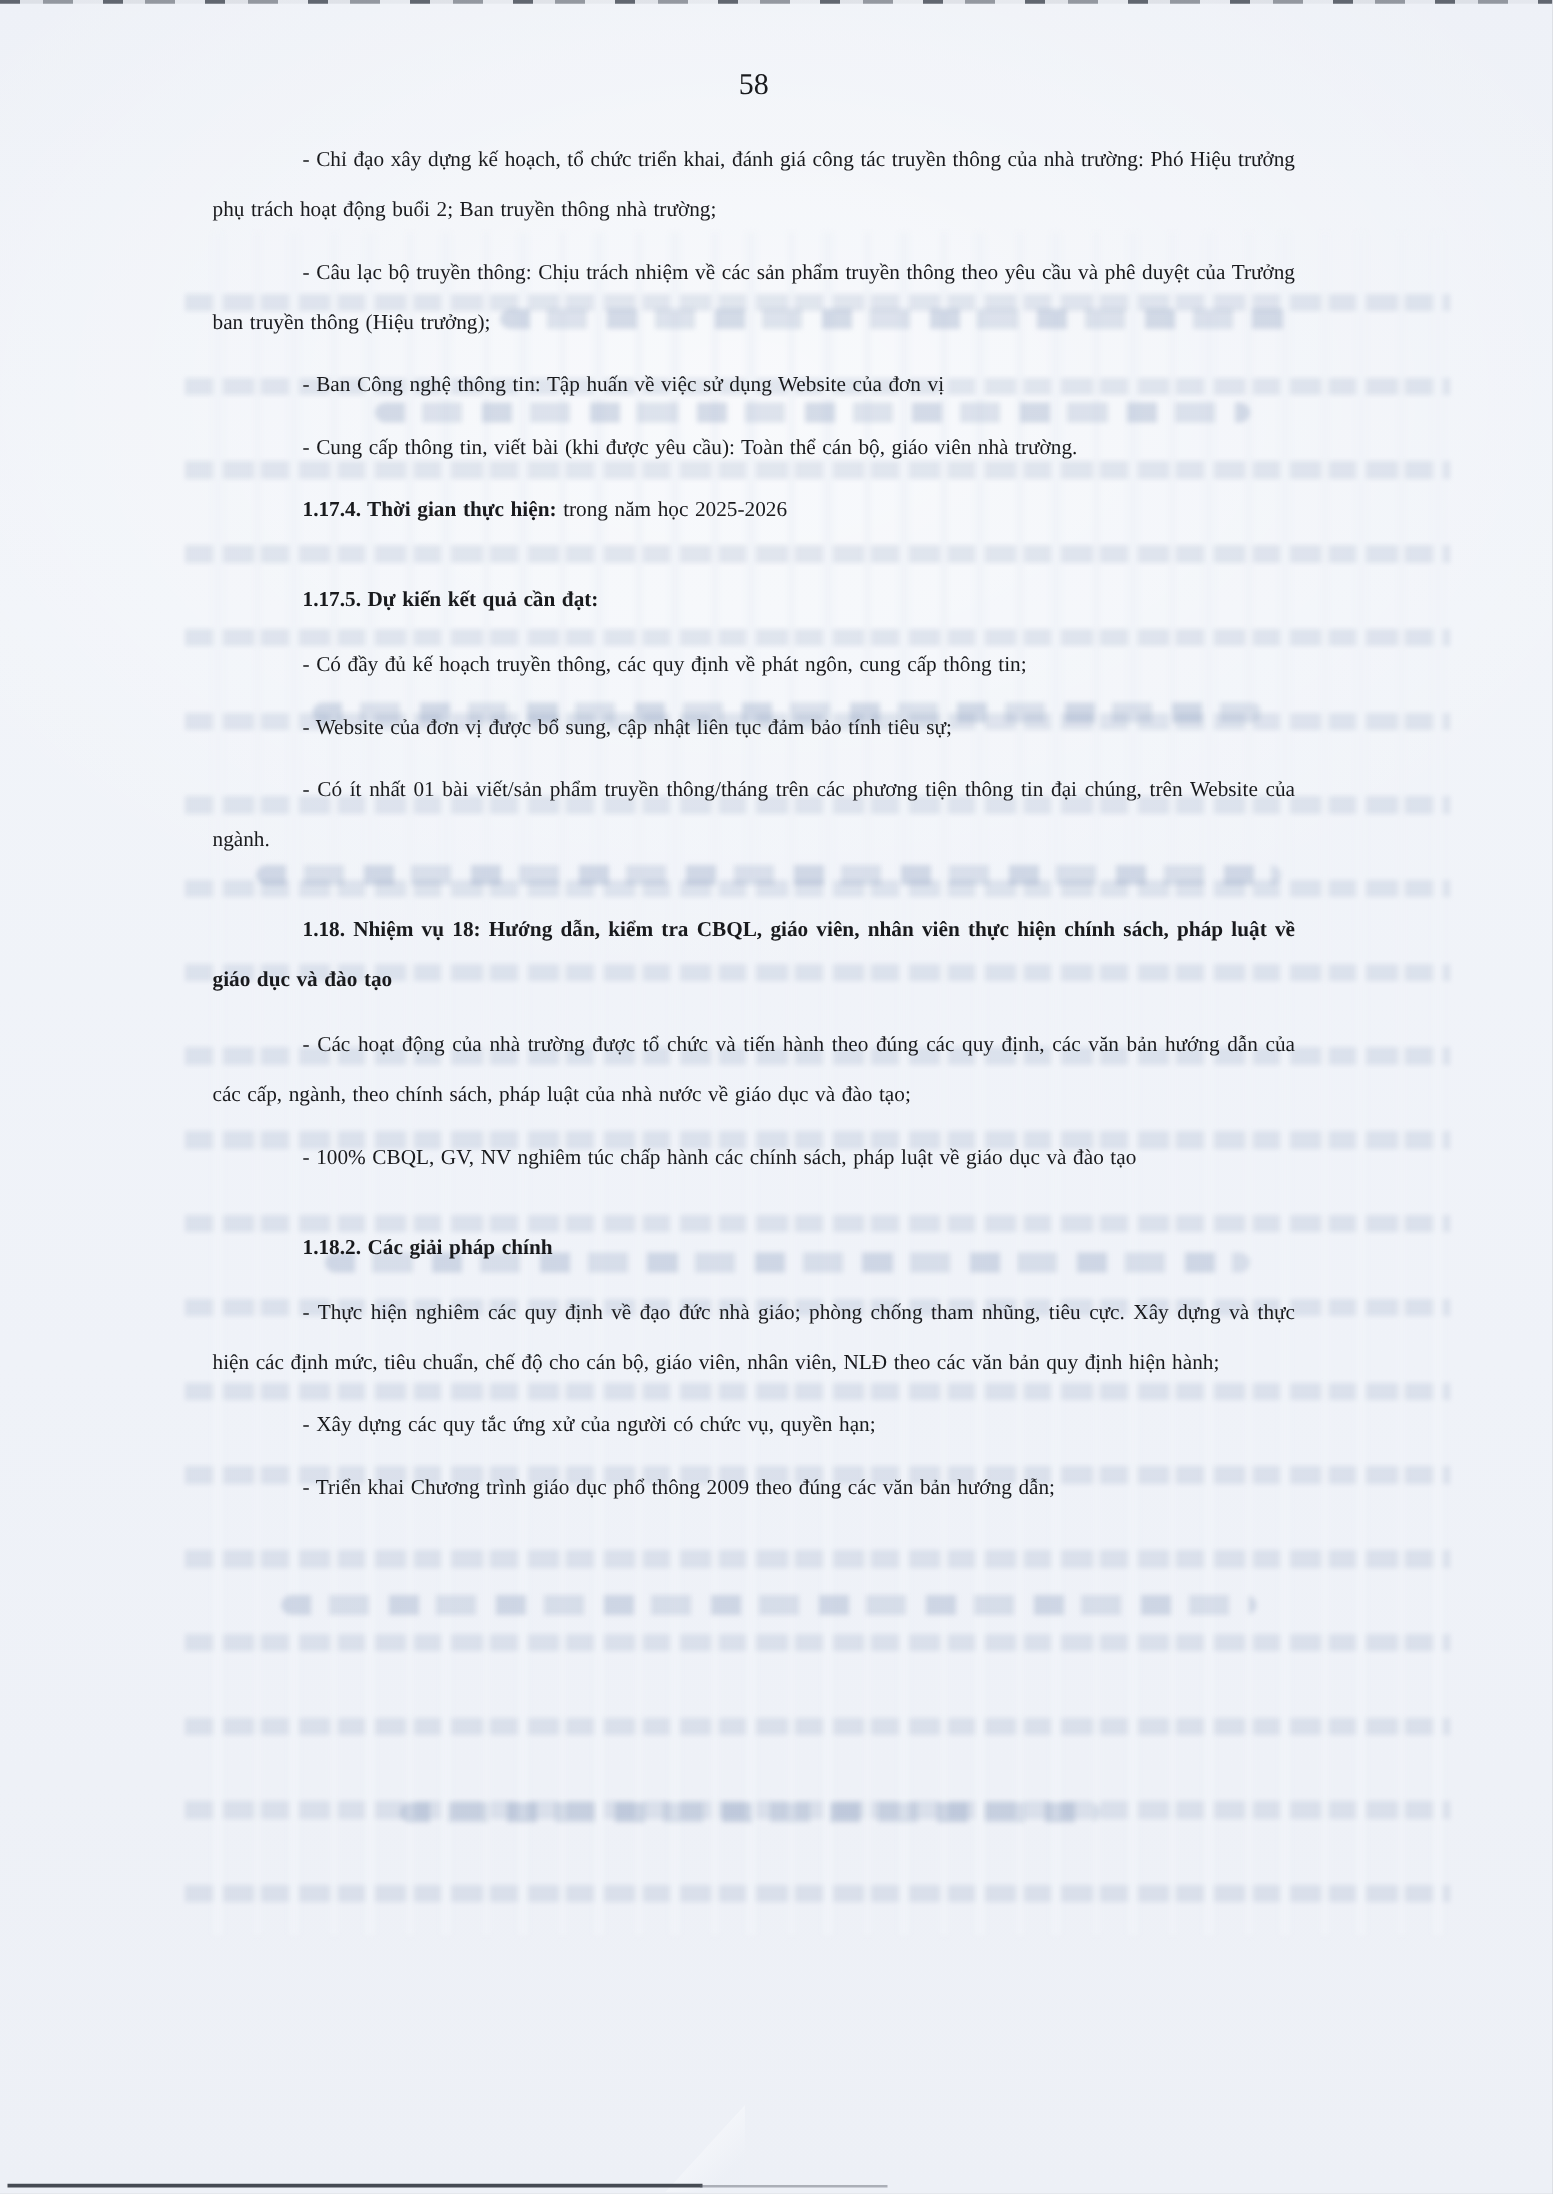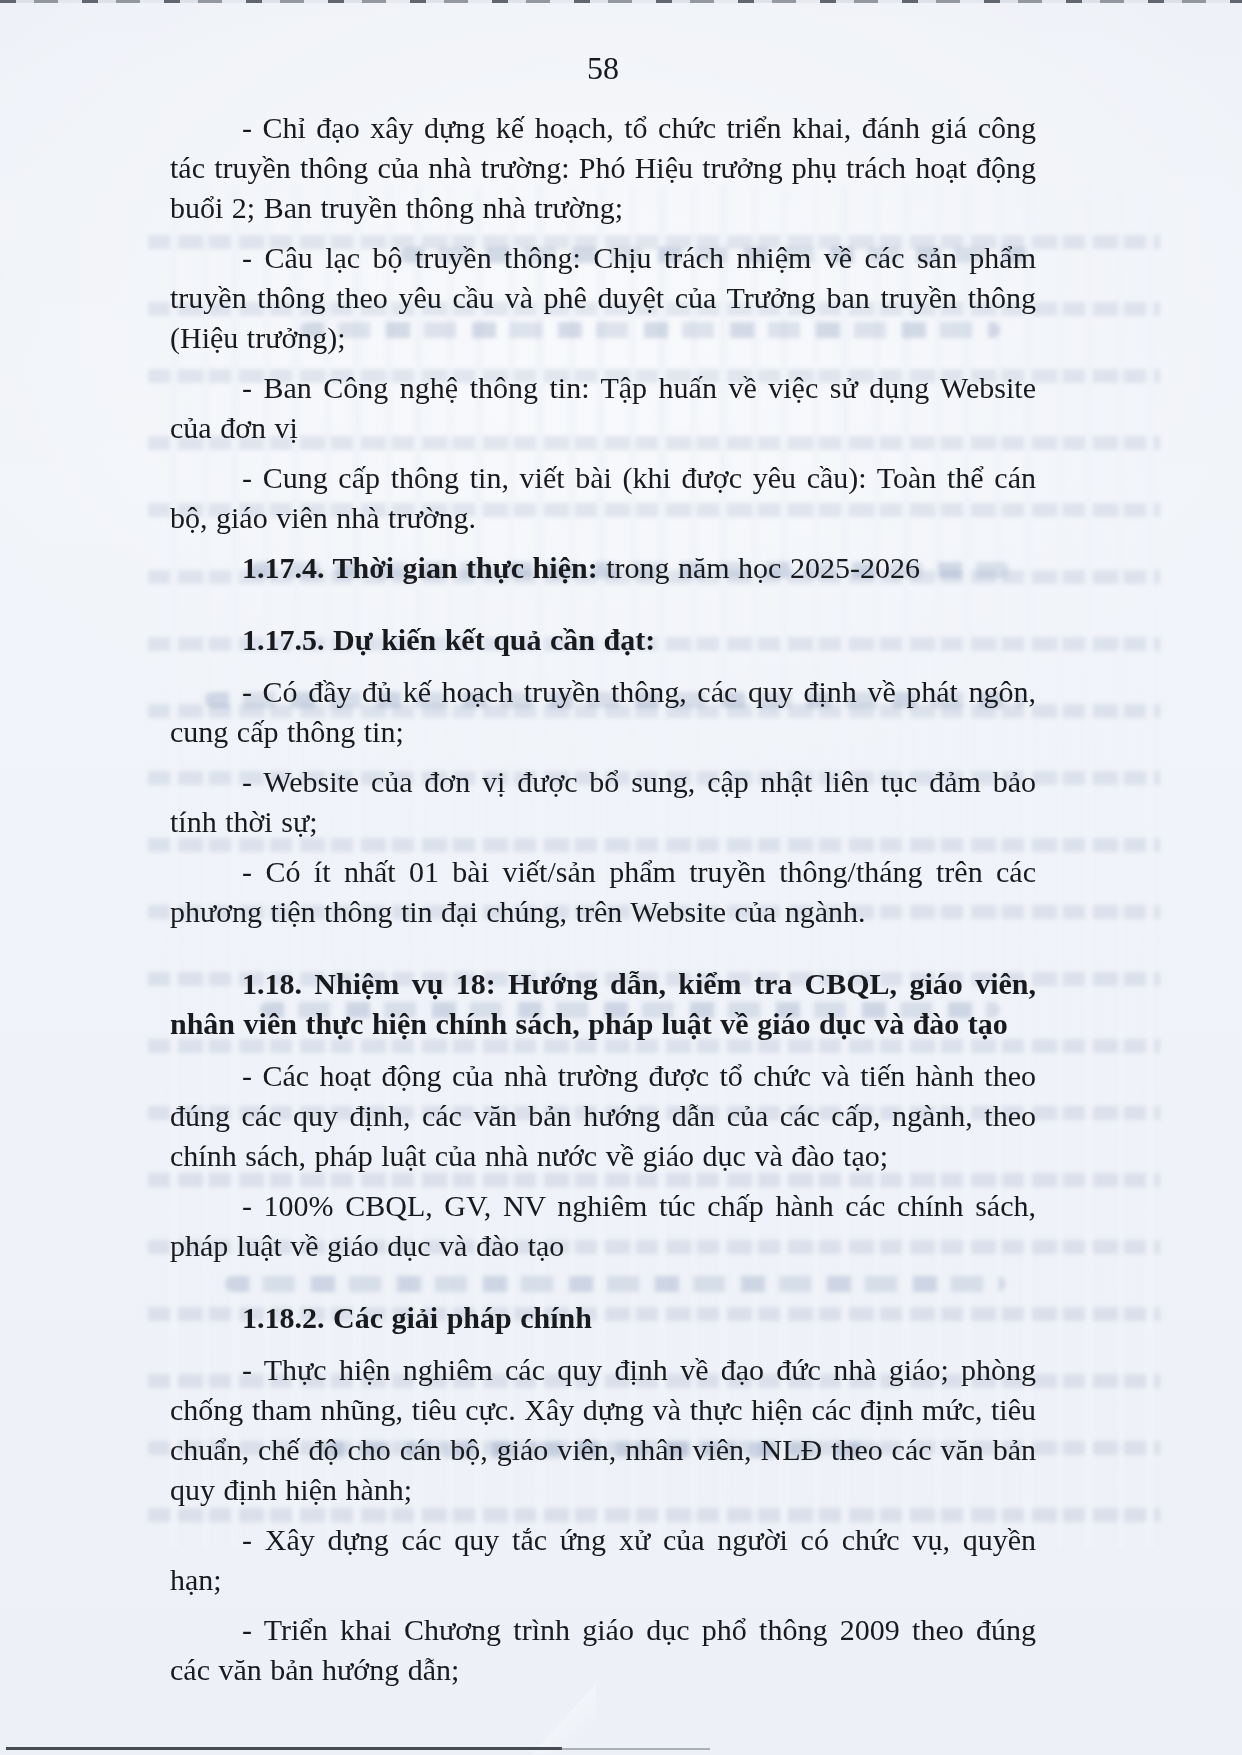--- a/index.html
+++ b/index.html
@@ -57,27 +57,27 @@
       rgba(130,150,185,0.22) 38px 70px, rgba(130,150,185,0) 70px 86px);
     filter: blur(2px);
   }
 
   
   .content {
     position: absolute; left: 170px; top: 52px; width: 866px; z-index: 2;
   }
   .page-number {
     text-align: center;
-    font-size: 32px;
+    font-size: 24px;
     line-height: 32px;
     margin: 0 0 24px 0;
   }
   .para {
     margin: 0 0 10px 0;
-    font-size: 30px;
+    font-size: 17px;
     line-height: 40px;
     text-align: justify;
     text-indent: 72px;
     word-spacing: 1px;
   }
   .hd { font-weight: bold; margin-bottom: 12px; margin-top: 32px; }
 </style>
 </head>
 <body>
 
@@ -102,21 +102,21 @@
     <p class="para">- Chỉ đạo xây dựng kế hoạch, tổ chức triển khai, đánh giá công tác truyền thông của nhà trường: Phó Hiệu trưởng phụ trách hoạt động buổi 2; Ban truyền thông nhà trường;</p>
     <p class="para">- Câu lạc bộ truyền thông: Chịu trách nhiệm về các sản phẩm truyền thông theo yêu cầu và phê duyệt của Trưởng ban truyền thông (Hiệu trưởng);</p>
     <p class="para">- Ban Công nghệ thông tin: Tập huấn về việc sử dụng Website của đơn vị</p>
     <p class="para">- Cung cấp thông tin, viết bài (khi được yêu cầu): Toàn thể cán bộ, giáo viên nhà trường.</p>
 
     <p class="para"><strong>1.17.4. Thời gian thực hiện:</strong><span> trong năm học 2025-2026</span></p>
 
     <p class="para hd">1.17.5. Dự kiến kết quả cần đạt:</p>
 
     <p class="para">- Có đầy đủ kế hoạch truyền thông, các quy định về phát ngôn, cung cấp thông tin;</p>
-    <p class="para">- Website của đơn vị được bổ sung, cập nhật liên tục đảm bảo tính thời sự;</p>
+    <p class="para">- Website của đơn vị được bổ sung, cập nhật liên tục đảm bảo tính tiêu sự;</p>
     <p class="para">- Có ít nhất 01 bài viết/sản phẩm truyền thông/tháng trên các phương tiện thông tin đại chúng, trên Website của ngành.</p>
 
     <p class="para hd">1.18. Nhiệm vụ 18: Hướng dẫn, kiểm tra CBQL, giáo viên, nhân viên thực hiện chính sách, pháp luật về giáo dục và đào tạo</p>
 
     <p class="para">- Các hoạt động của nhà trường được tổ chức và tiến hành theo đúng các quy định, các văn bản hướng dẫn của các cấp, ngành, theo chính sách, pháp luật của nhà nước về giáo dục và đào tạo;</p>
     <p class="para">- 100% CBQL, GV, NV nghiêm túc chấp hành các chính sách, pháp luật về giáo dục và đào tạo</p>
 
     <p class="para hd">1.18.2. Các giải pháp chính</p>
 
     <p class="para">- Thực hiện nghiêm các quy định về đạo đức nhà giáo; phòng chống tham nhũng, tiêu cực. Xây dựng và thực hiện các định mức, tiêu chuẩn, chế độ cho cán bộ, giáo viên, nhân viên, NLĐ theo các văn bản quy định hiện hành;</p>

